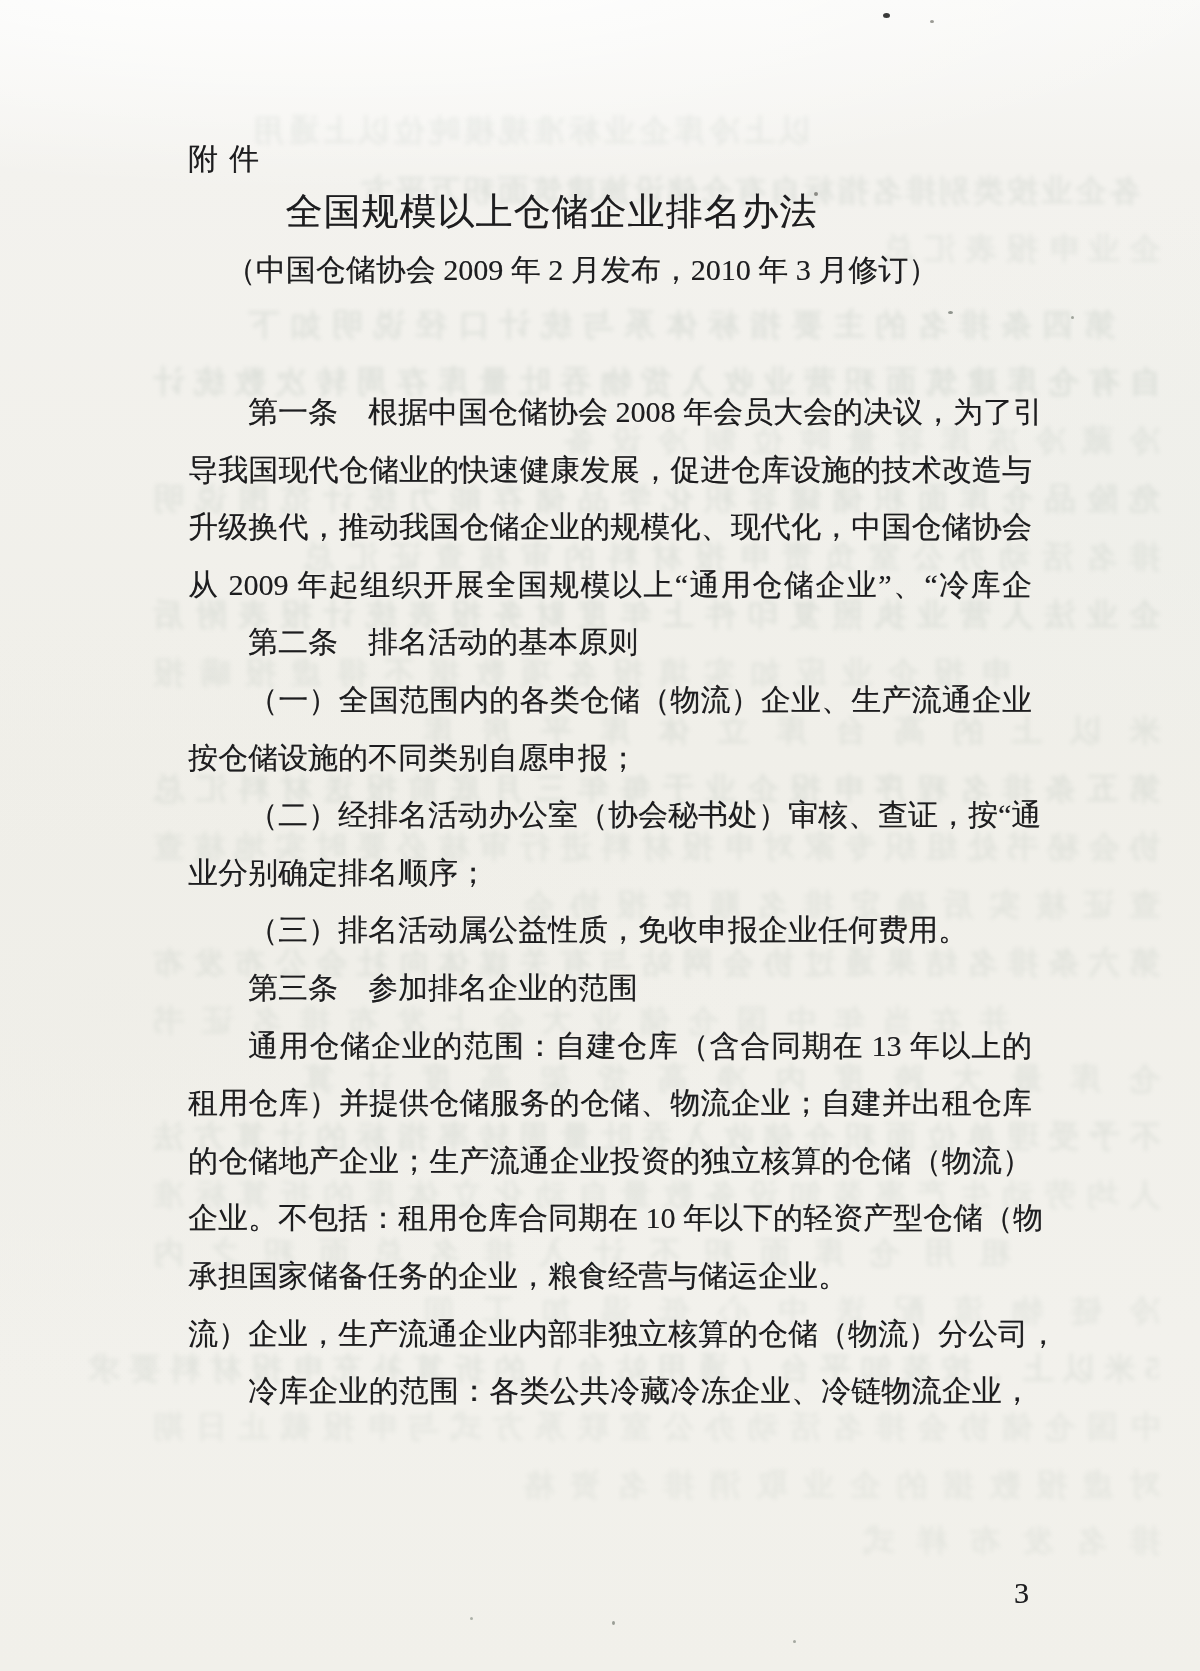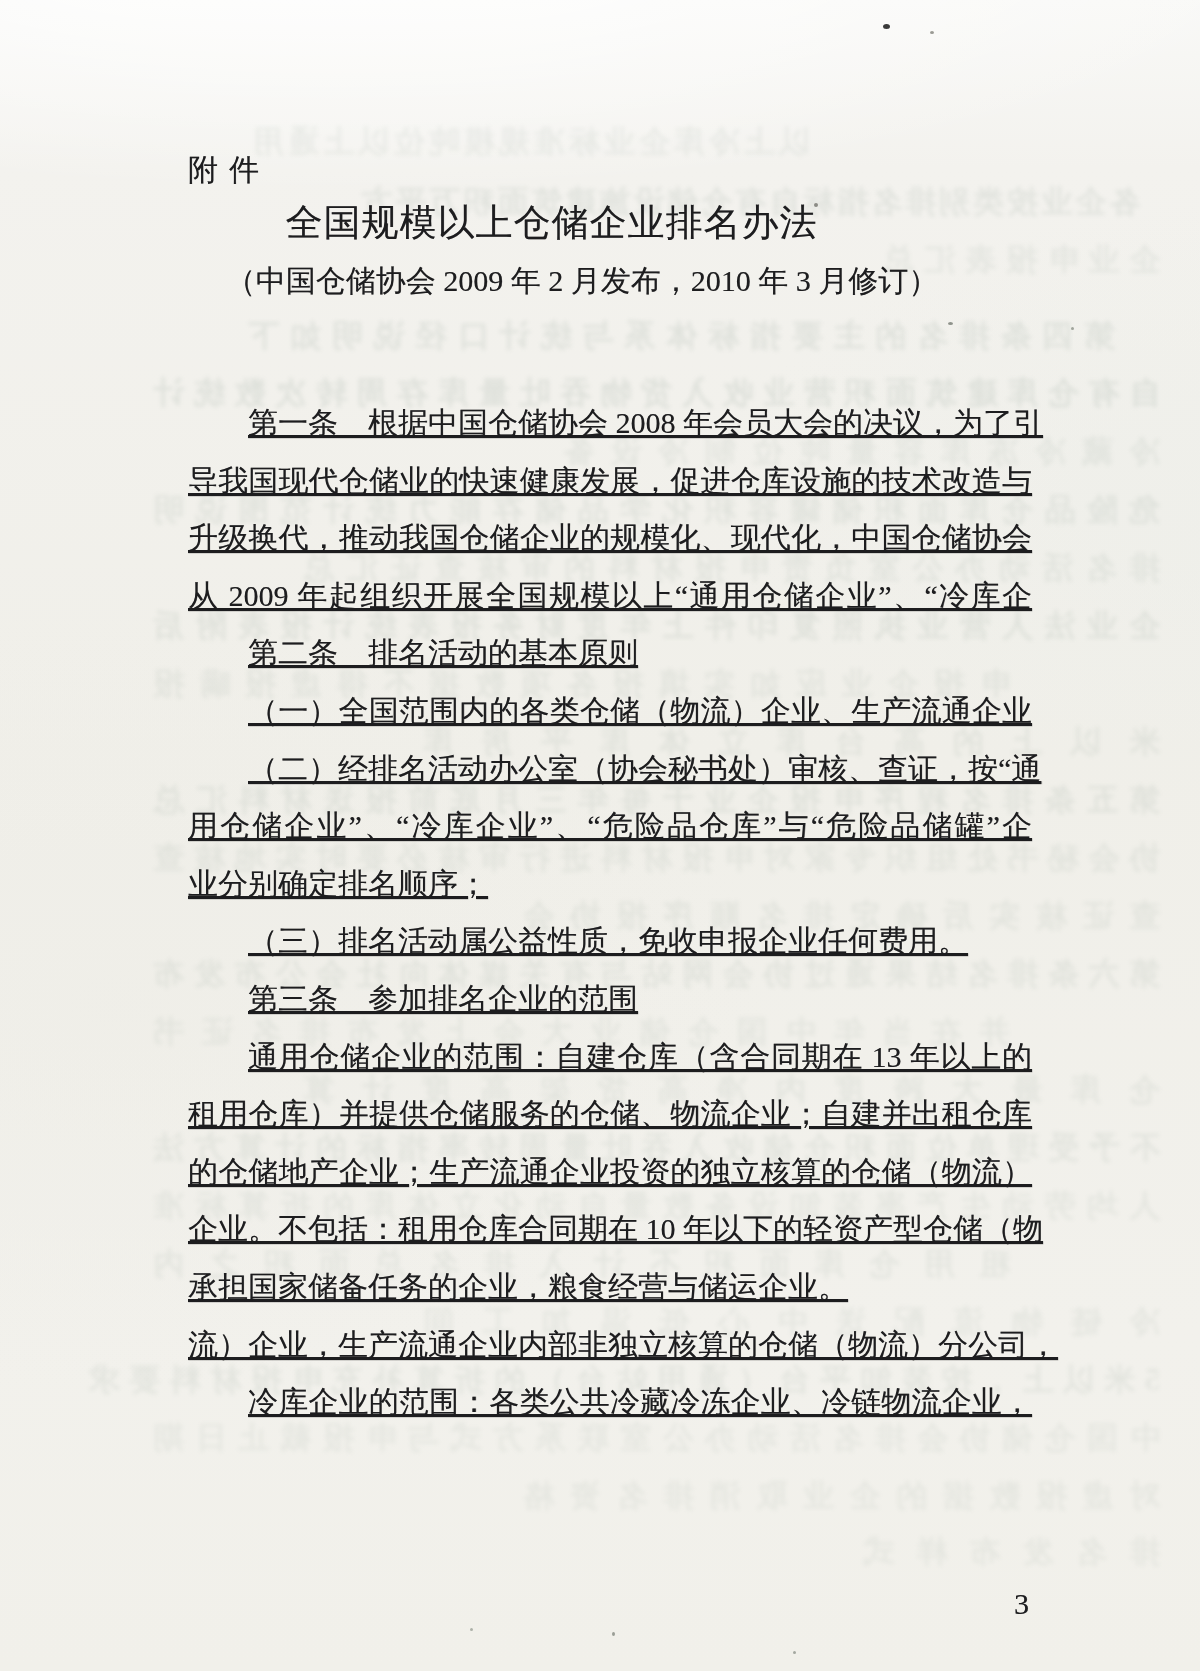--- a/index.html
+++ b/index.html
@@ -5,41 +5,41 @@
   html,body{margin:0;padding:0;}
   body{
     width:1200px;height:1671px;position:relative;overflow:hidden;
     font-family:"Liberation Serif","DejaVu Serif",serif;
     background:
       radial-gradient(1600px 420px at 28% -4%, rgba(255,255,255,0.95), rgba(255,255,255,0) 62%),
       radial-gradient(900px 500px at 105% 30%, rgba(236,238,233,0.5), rgba(236,238,233,0) 60%),
       radial-gradient(1000px 600px at 10% 60%, rgba(238,237,231,0.55), rgba(238,237,231,0) 65%),
       linear-gradient(180deg,#f9f9f7 0%,#f3f2ee 10%,#f0efe9 45%,#f2f1ec 80%,#f1f0ea 100%);
   }
-  #scan-page{position:absolute;inset:0;margin-top:11px;}
+  #scan-page{position:absolute;inset:0;}
   
   #bleed-layer{position:absolute;inset:0;z-index:1;}
   .bleed-line{
     position:absolute;height:42px;line-height:42px;font-size:31px;font-weight:bold;
     color:#84978b;transform:scaleX(-1);filter:blur(2.3px);
     white-space:nowrap;overflow:hidden;
     text-align:justify;text-align-last:justify;
     letter-spacing:3px;user-select:none;
   }
   .speck{position:absolute;border-radius:50%;}
   
   #ink-layer{position:absolute;inset:0;z-index:2;color:#1d1d1f;}
   #ink-layer .t{text-shadow:0.3px 0.3px 0.5px rgba(25,25,28,0.5);}
   #attachment-label{position:absolute;left:188px;top:139px;font-size:30px;letter-spacing:11px;}
   #doc-title{position:absolute;left:0;top:187px;width:1103px;text-align:center;
              font-size:37px;letter-spacing:1px;}
   #doc-subtitle{position:absolute;left:-18px;top:250px;width:1200px;text-align:center;
                 font-size:30px;}
   #body-lines{position:absolute;left:188px;top:383px;width:844px;font-size:30px;}
-  .line{height:57.6px;line-height:57.6px;white-space:nowrap;text-decoration:underline;}
+  .line{height:57.6px;line-height:57.6px;white-space:nowrap;}
   .line.justify{text-align:justify;text-align-last:justify;}
   .line.indent{padding-left:60px;}
   #page-number{position:absolute;left:1014px;top:1576px;font-size:30px;}
 </style>
 </head>
 <body>
 
 <div id="scan-page">
 
   <div id="bleed-layer">
@@ -86,22 +86,22 @@
 
     <div id="doc-subtitle" class="t">（中国仓储协会 2009 年 2 月发布，2010 年 3 月修订）</div>
 
     <div id="body-lines">
       <div class="line t indent justify">第一条　根据中国仓储协会 2008 年会员大会的决议，为了引</div>
       <div class="line t justify">导我国现代仓储业的快速健康发展，促进仓库设施的技术改造与</div>
       <div class="line t justify">升级换代，推动我国仓储企业的规模化、现代化，中国仓储协会</div>
       <div class="line t justify">从 2009 年起组织开展全国规模以上“通用仓储企业”、“冷库企</div>
       <div class="line t indent">第二条　排名活动的基本原则</div>
       <div class="line t indent justify">（一）全国范围内的各类仓储（物流）企业、生产流通企业</div>
+      <div class="line t">按仓储设施的不同类别自愿申报；</div>
       <div class="line t indent justify">（二）经排名活动办公室（协会秘书处）审核、查证，按“通</div>
-      <div class="line t justify">用仓储企业”、“冷库企业”、“危险品仓库”与“危险品储罐”企</div>
       <div class="line t">业分别确定排名顺序；</div>
       <div class="line t indent">（三）排名活动属公益性质，免收申报企业任何费用。</div>
       <div class="line t indent">第三条　参加排名企业的范围</div>
       <div class="line t indent justify">通用仓储企业的范围：自建仓库（含合同期在 13 年以上的</div>
       <div class="line t justify">租用仓库）并提供仓储服务的仓储、物流企业；自建并出租仓库</div>
       <div class="line t justify">的仓储地产企业；生产流通企业投资的独立核算的仓储（物流）</div>
       <div class="line t justify">企业。不包括：租用仓库合同期在 10 年以下的轻资产型仓储（物</div>
       <div class="line t">承担国家储备任务的企业，粮食经营与储运企业。</div>
       <div class="line t justify">流）企业，生产流通企业内部非独立核算的仓储（物流）分公司，</div>
       <div class="line t indent justify">冷库企业的范围：各类公共冷藏冷冻企业、冷链物流企业，</div>

